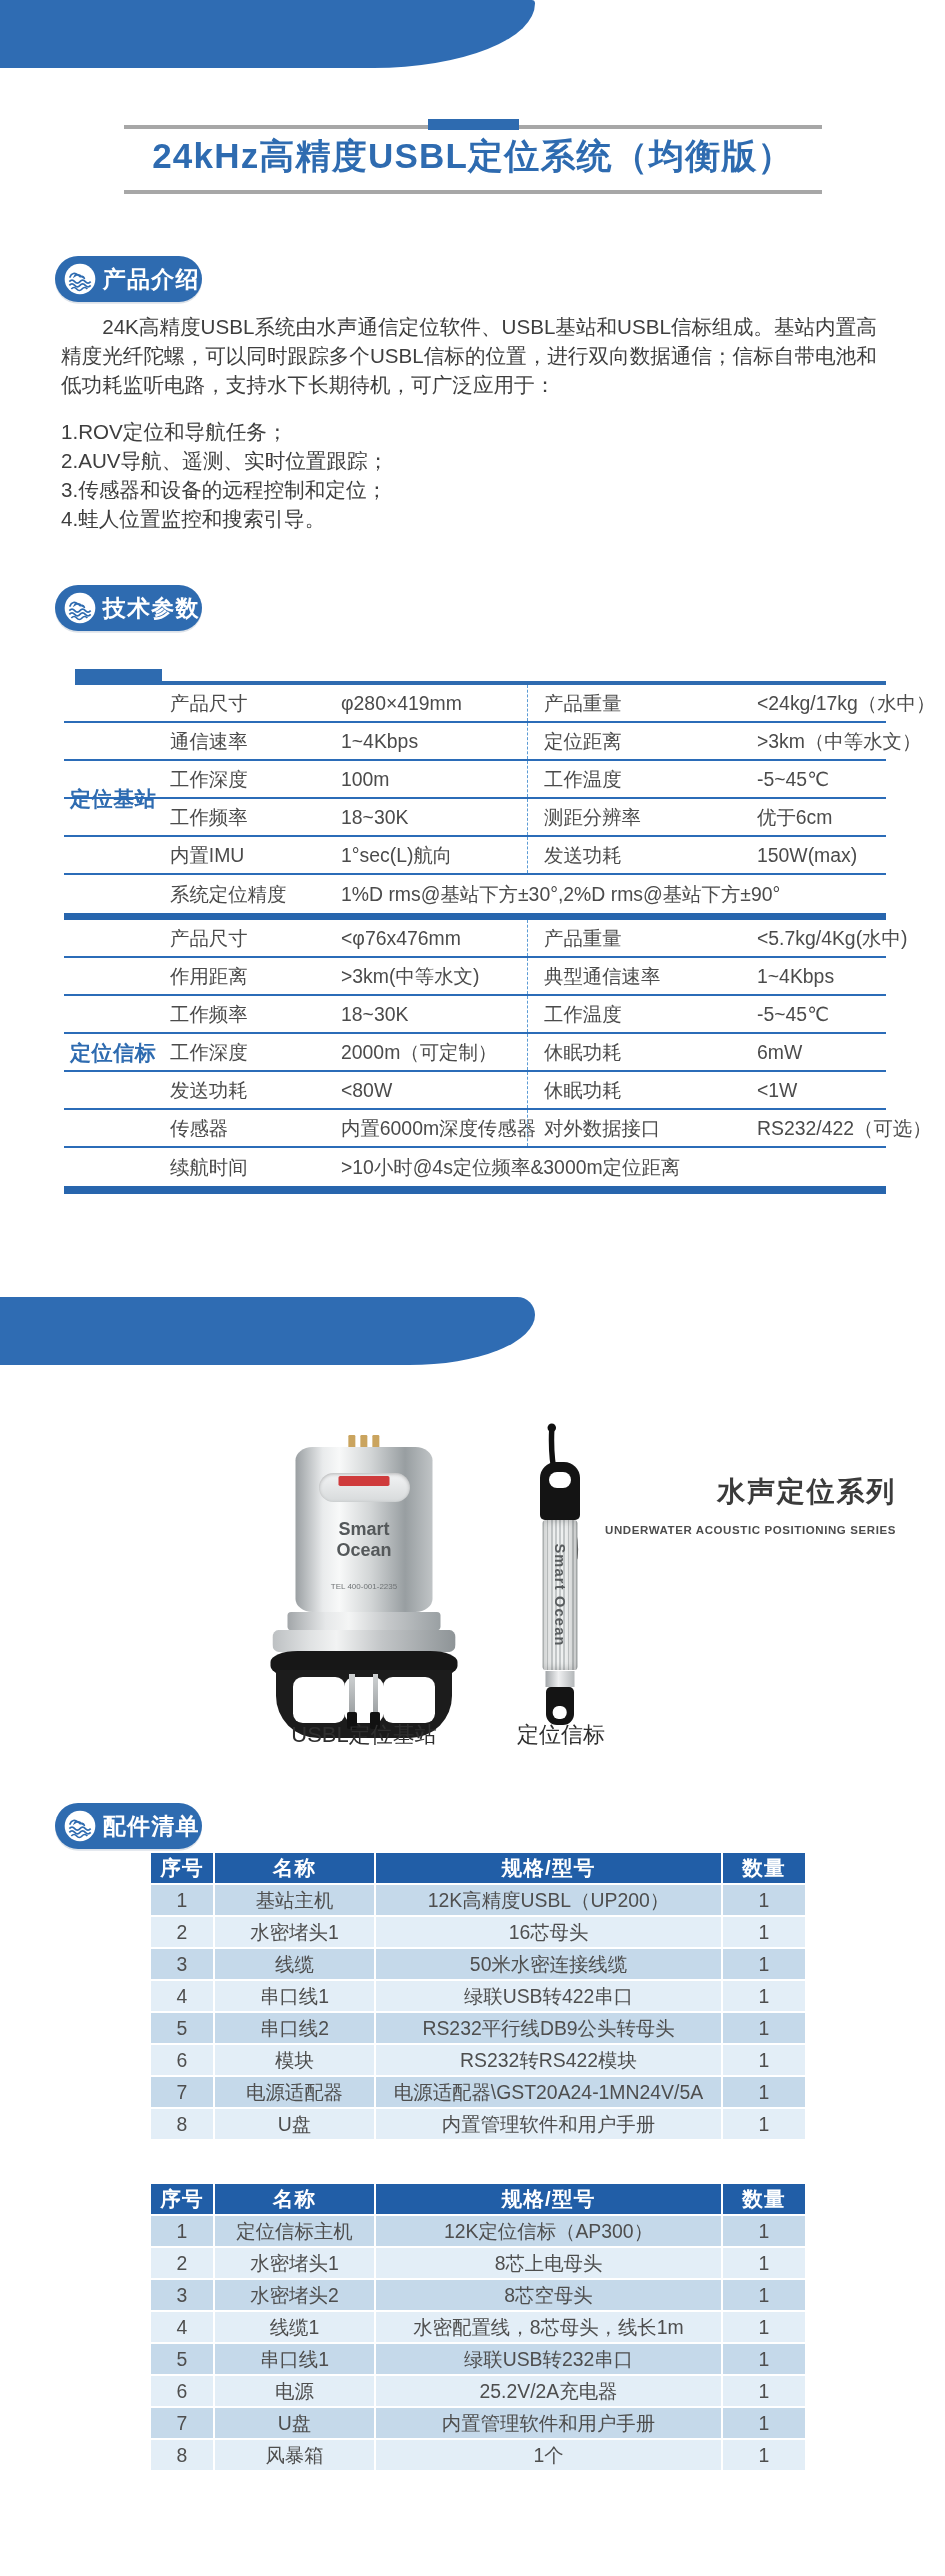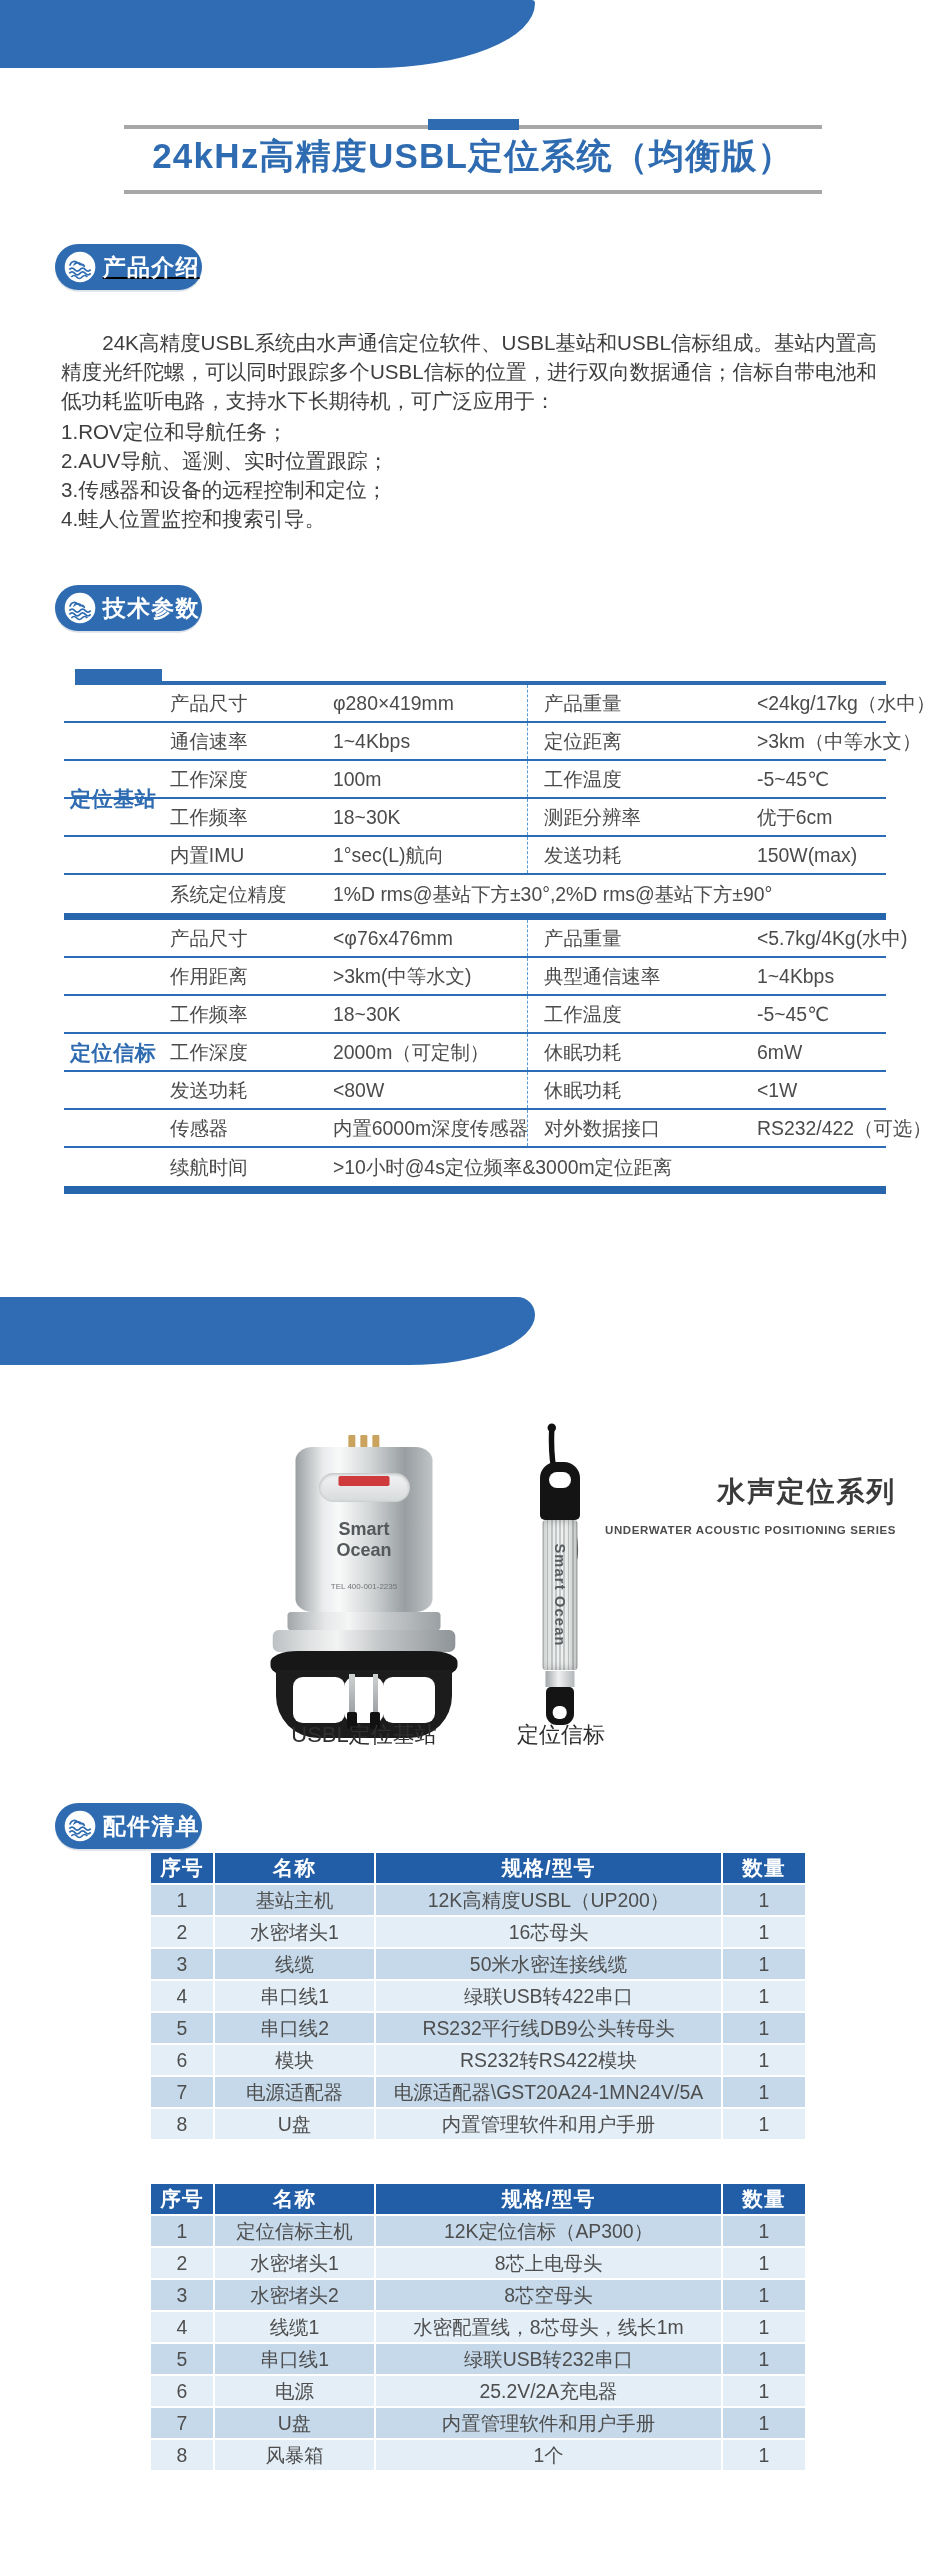--- a/index.html
+++ b/index.html
@@ -14,41 +14,41 @@
   
   .hline{position:absolute;left:124px;width:698px;height:4.2px;background:#a7a7a7;}
   .hline.t{top:125px;} .hline.b{top:190px;}
   .hrect{position:absolute;left:428px;top:119px;width:91px;height:11px;background:#2e6bb0;}
   .page-title{position:absolute;left:0;width:100%;top:133px;margin:0;text-align:center;
     font-size:35px;font-weight:bold;color:#2e6bb0;letter-spacing:1.2px;}
 
   
   .pill{position:absolute;left:55px;width:147px;height:46px;background:#2e6bb0;border-radius:24px;
     display:flex;align-items:center;padding-left:8.5px;box-sizing:border-box;box-shadow:0 1.8px 0 rgba(20,60,110,.15);}
-  .pill.p-intro{top:244px;text-decoration:underline;} .pill.p-specs{top:585px;} .pill.p-acc{top:1803px;}
+  .pill.p-intro{top:256px;} .pill.p-specs{top:585px;} .pill.p-acc{top:1803px;}
   .pill-icon{width:32px;height:32px;flex:0 0 32px;}
   .pill-label{color:#fff;font-size:23px;font-weight:bold;letter-spacing:1.2px;margin-left:7.3px;white-space:nowrap;}
 
   
-  .intro-para{position:absolute;left:61px;top:328px;width:836px;margin:0;font-size:20.6px;line-height:29px;
+  .intro-para{position:absolute;left:61px;top:312px;width:836px;margin:0;font-size:20.6px;line-height:29px;
     color:#3e3e3e;text-indent:2em;}
   .intro-apps{position:absolute;left:61px;top:417px;width:836px;font-size:20.6px;line-height:29px;color:#3e3e3e;}
 
   
   .spec-table{position:absolute;left:64px;top:669px;width:822px;}
   .spec-tab{position:absolute;left:11px;top:0;width:87px;height:16px;background:#2e6bb0;}
   .spec-topline{position:absolute;left:98px;right:0;top:12px;height:3.6px;background:#2e6bb0;}
   .spec-body{margin-top:16px;position:relative;}
   .spec-group{position:relative;}
   .spec-group-label{position:absolute;left:6px;top:50%;transform:translateY(-50%);width:92px;
     font-size:21px;font-weight:bold;color:#2e6bb0;letter-spacing:0.6px;}
   .spec-row{position:relative;height:38px;box-sizing:border-box;}
   .spec-row.sep{border-bottom:2.4px solid #2b6cb8;}
   .sc{position:absolute;top:50%;transform:translateY(-50%);font-size:19.4px;color:#4b4b4b;white-space:nowrap;}
-  .sc.l1{left:106px;} .sc.v1{left:269px;} .sc.l2{left:480px;} .sc.v2{left:693px;}
+  .sc.l1{left:106px;} .sc.v1{left:277px;} .sc.l2{left:480px;} .sc.v2{left:693px;}
   .dash{position:absolute;left:463px;top:0;bottom:0;border-left:1.8px dashed #5b9bd5;}
   .spec-thick{height:7.3px;background:#2765ad;}
 
   
   .series-cn{position:absolute;right:50px;top:1473px;font-size:28px;color:#3b3b3b;font-weight:600;letter-spacing:1.8px;}
   .series-en{position:absolute;right:50px;top:1524px;font-size:11.5px;color:#4c4c4c;font-weight:bold;letter-spacing:0.6px;}
 
   .photo-caption{position:absolute;top:1720px;font-size:22px;color:#2f2f2f;text-align:center;}
   .cap-bs{left:267px;width:194px;} .cap-bn{left:482px;width:158px;}
 

